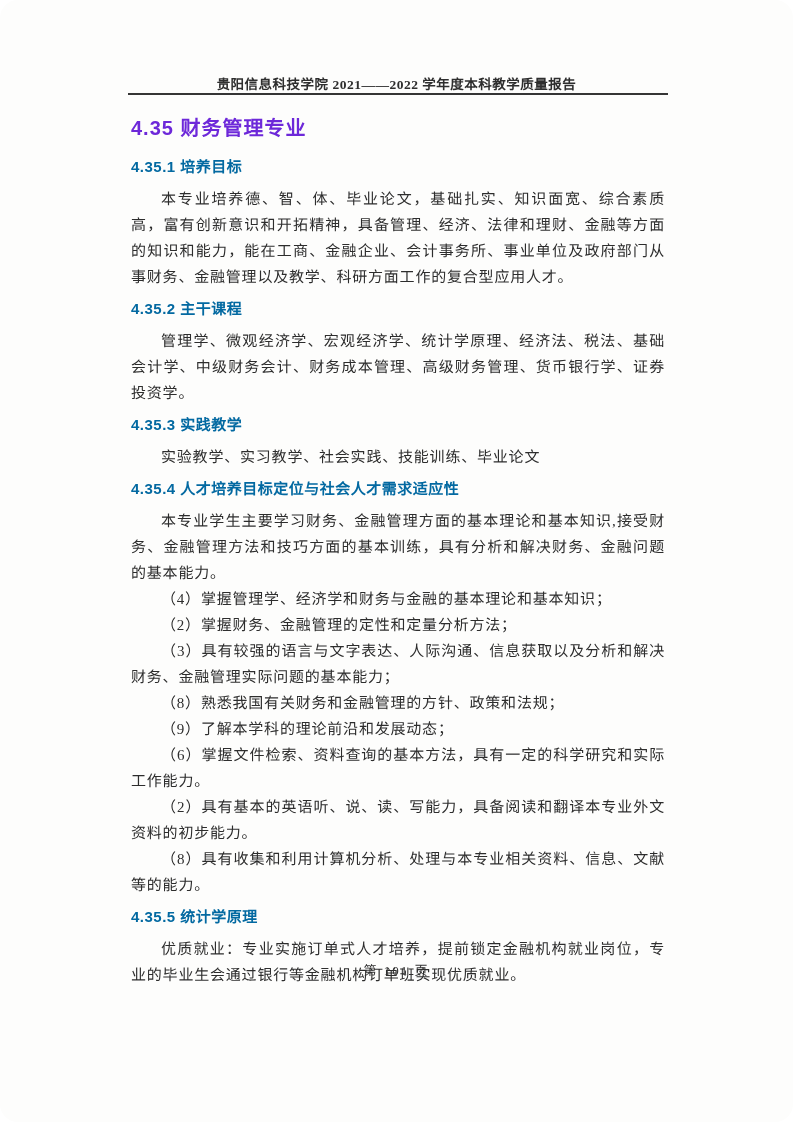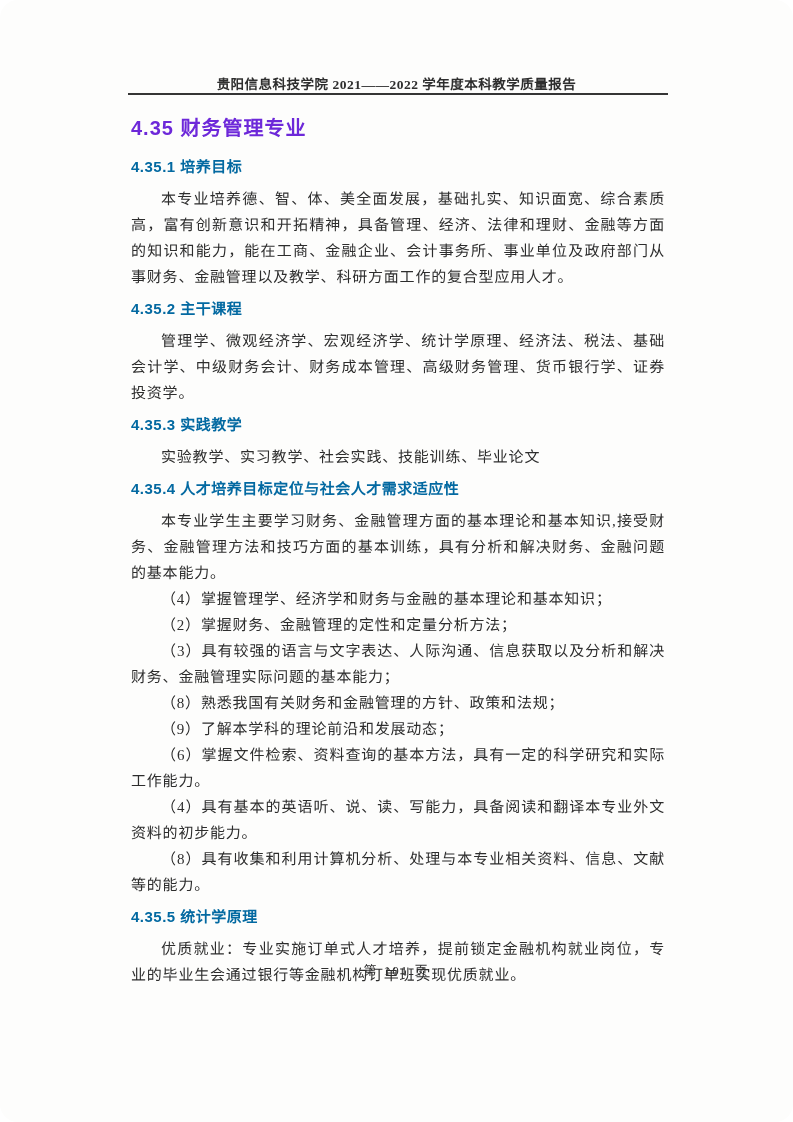--- a/index.html
+++ b/index.html
@@ -91,37 +91,37 @@
 <div class="page">
 
   <div class="header-title">贵阳信息科技学院 2021——2022 学年度本科教学质量报告</div>
   <div class="header-rule"></div>
 
   <div class="content">
 
     <h1 class="doc-title">4.35 财务管理专业</h1>
 
     <h2 class="sec-heading">4.35.1 培养目标</h2>
-    <p class="para">本专业培养德、智、体、美全面发展，基础扎实、知识面宽、综合素质高，富有创新意识和开拓精神，具备管理、经济、法律和理财、金融等方面的知识和能力，能在工商、金融企业、会计事务所、事业单位及政府部门从事财务、金融管理以及教学、科研方面工作的复合型应用人才。</p>
+    <p class="para">本专业培养德、智、体、毕业论文，基础扎实、知识面宽、综合素质高，富有创新意识和开拓精神，具备管理、经济、法律和理财、金融等方面的知识和能力，能在工商、金融企业、会计事务所、事业单位及政府部门从事财务、金融管理以及教学、科研方面工作的复合型应用人才。</p>
 
     <h2 class="sec-heading">4.35.2 主干课程</h2>
     <p class="para">管理学、微观经济学、宏观经济学、统计学原理、经济法、税法、基础会计学、中级财务会计、财务成本管理、高级财务管理、货币银行学、证券投资学。</p>
 
     <h2 class="sec-heading">4.35.3 实践教学</h2>
     <p class="para">实验教学、实习教学、社会实践、技能训练、毕业论文</p>
 
     <h2 class="sec-heading">4.35.4 人才培养目标定位与社会人才需求适应性</h2>
     <p class="para">本专业学生主要学习财务、金融管理方面的基本理论和基本知识,接受财务、金融管理方法和技巧方面的基本训练，具有分析和解决财务、金融问题的基本能力。</p>
     <p class="para">（4）掌握管理学、经济学和财务与金融的基本理论和基本知识；</p>
     <p class="para">（2）掌握财务、金融管理的定性和定量分析方法；</p>
     <p class="para">（3）具有较强的语言与文字表达、人际沟通、信息获取以及分析和解决财务、金融管理实际问题的基本能力；</p>
     <p class="para">（8）熟悉我国有关财务和金融管理的方针、政策和法规；</p>
     <p class="para">（9）了解本学科的理论前沿和发展动态；</p>
     <p class="para">（6）掌握文件检索、资料查询的基本方法，具有一定的科学研究和实际工作能力。</p>
-    <p class="para">（4）具有基本的英语听、说、读、写能力，具备阅读和翻译本专业外文资料的初步能力。</p>
+    <p class="para">（2）具有基本的英语听、说、读、写能力，具备阅读和翻译本专业外文资料的初步能力。</p>
     <p class="para">（8）具有收集和利用计算机分析、处理与本专业相关资料、信息、文献等的能力。</p>
 
     <h2 class="sec-heading">4.35.5 统计学原理</h2>
     <p class="para">优质就业：专业实施订单式人才培养，提前锁定金融机构就业岗位，专业的毕业生会通过银行等金融机构订单班实现优质就业。</p>
 
   </div>
 
   <div class="footer">
     <span>第 101 页</span>
   </div>

